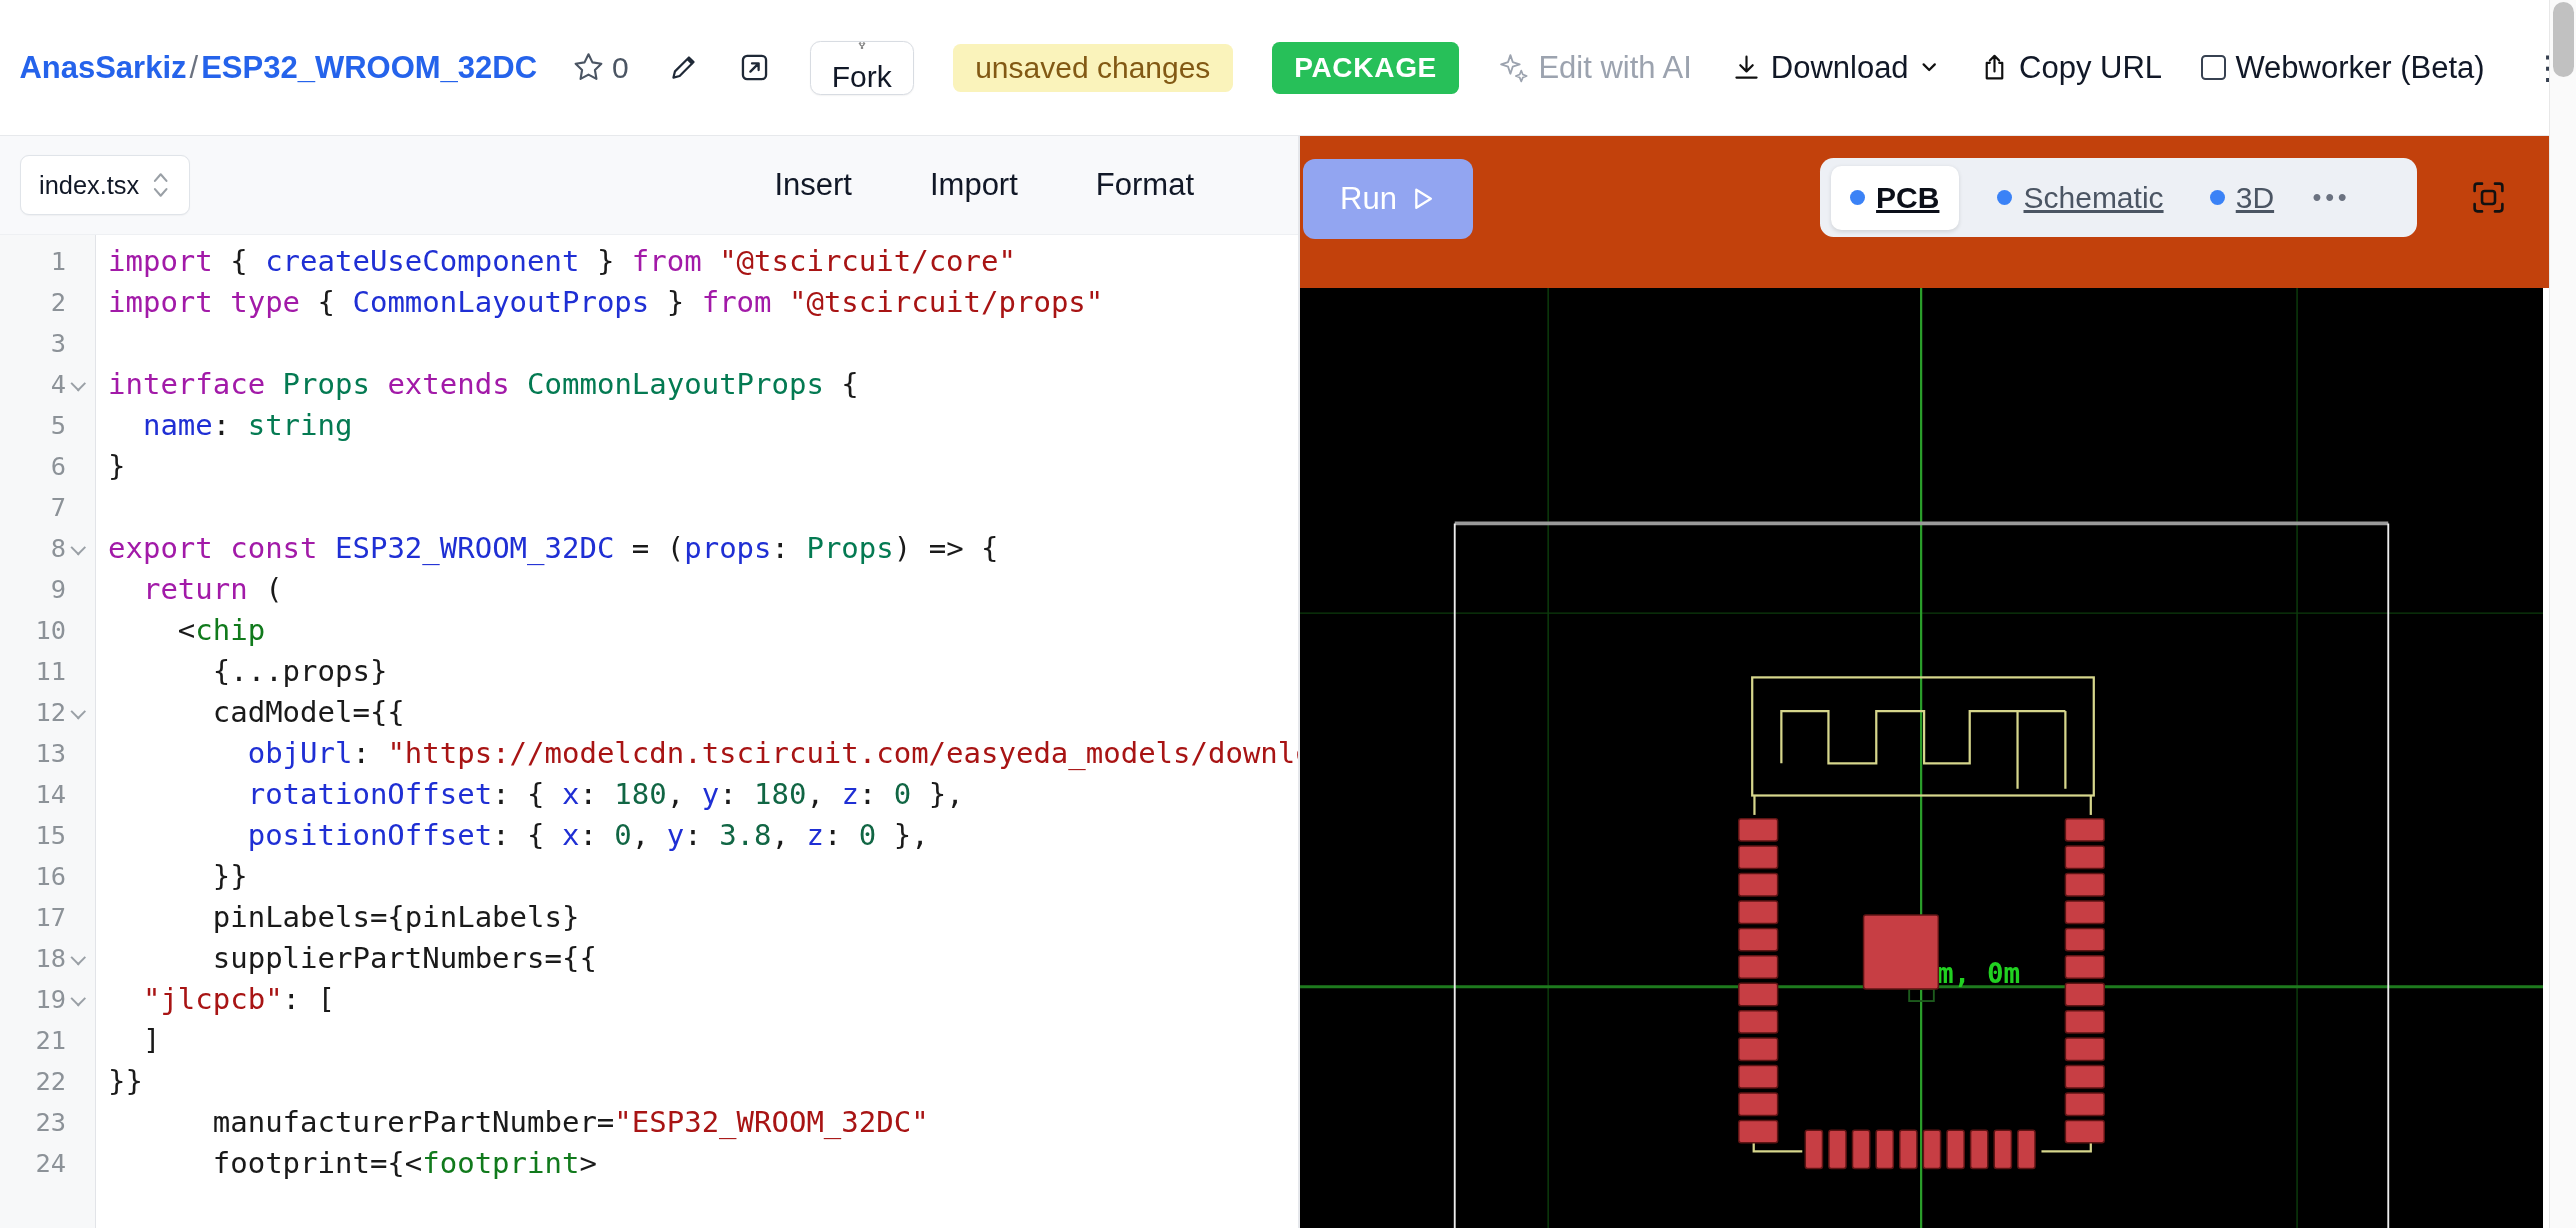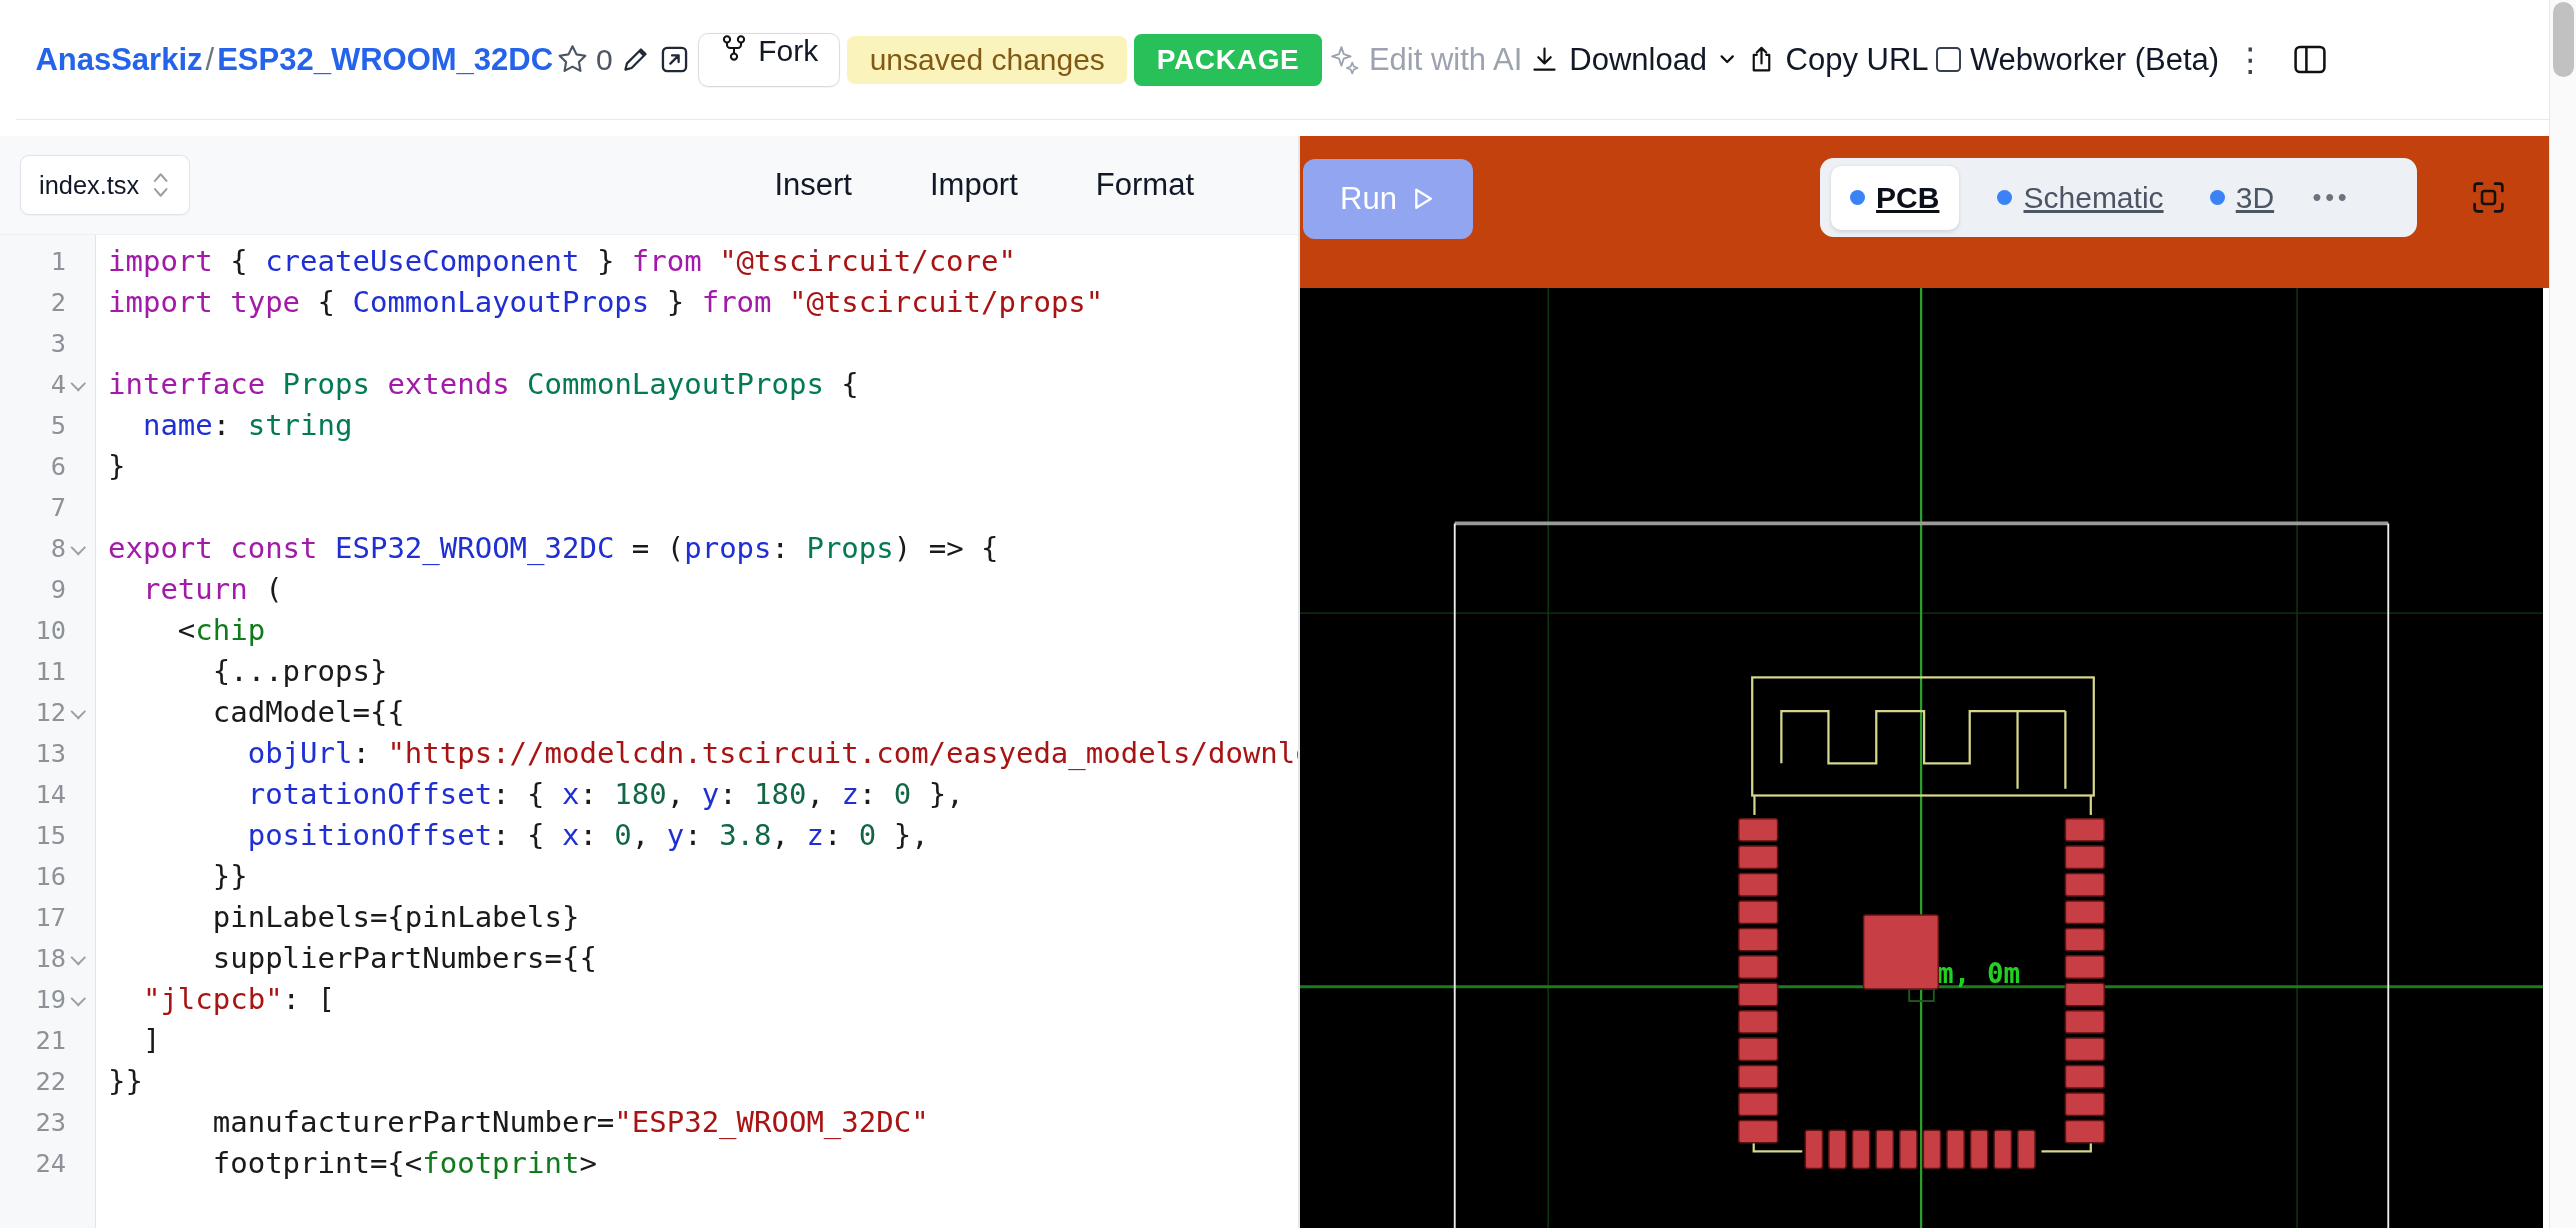--- a/index.html
+++ b/index.html
@@ -3,32 +3,32 @@
 <meta charset="utf-8">
 <style>
   * { margin:0; padding:0; box-sizing:border-box; }
   html,body { background:#fff; }
   #app {
     position:relative; width:2576px; height:1229px; overflow:hidden;
     font-family:"Liberation Sans", sans-serif; color:#111827; background:#fff;
   }
   
   #header {
-    position:absolute; left:16px; top:0; width:2549px; height:120px;
-    display:flex; align-items:center; padding:0 19.4px; gap:7px;
+    position:absolute; left:0; top:0; width:2549px; height:136px;
+    display:flex; align-items:center; padding:0 19.4px; gap:39px;
     background:#fff; border-bottom:1.5px solid #e7e9ec; white-space:nowrap;
   }
   .crumb { font-size:31px; font-weight:bold; color:#2563eb; text-decoration:none; }
   .crumb-sep { font-size:31px; color:#6b7280; font-weight:400; margin:0 3px; }
   .iconbtn { background:none; border:none; cursor:pointer; display:flex; align-items:center; gap:7.5px; color:#4b5563; }
   .star-count { font-size:30px; color:#4b5563; }
   .btn {
-    display:flex; gap:10.5px; background:#fff;
+    display:flex; align-items:center; gap:10.5px; background:#fff;
     border:1.5px solid #d8dce2; border-radius:10.5px; height:54px; padding:0 21px;
-    font-size:30px; color:#111827; cursor:pointer; box-shadow:0 0.7px 1.5px rgba(0,0,0,.05);
+    font-size:30px; color:#111827; cursor:pointer; box-shadow:0 0.7px 1.5px rgba(0,0,0,.05);flex-direction:column;
   }
   .badge-unsaved {
     background:#faf3bb; color:#82591465; color:#825914; border-radius:7.5px;
     height:48px; display:flex; align-items:center; padding:0 22.4px; font-size:30px;
   }
   .badge-package {
     background:#27c059; color:#fff; border-radius:7.5px; height:52px;
     display:flex; align-items:center; padding:0 22.4px; font-size:28px; font-weight:bold; letter-spacing:0.7px;
   }
   .ghostbtn { display:flex; align-items:center; gap:9px; background:none; border:none; font-size:31px; color:#111827; cursor:pointer; }

